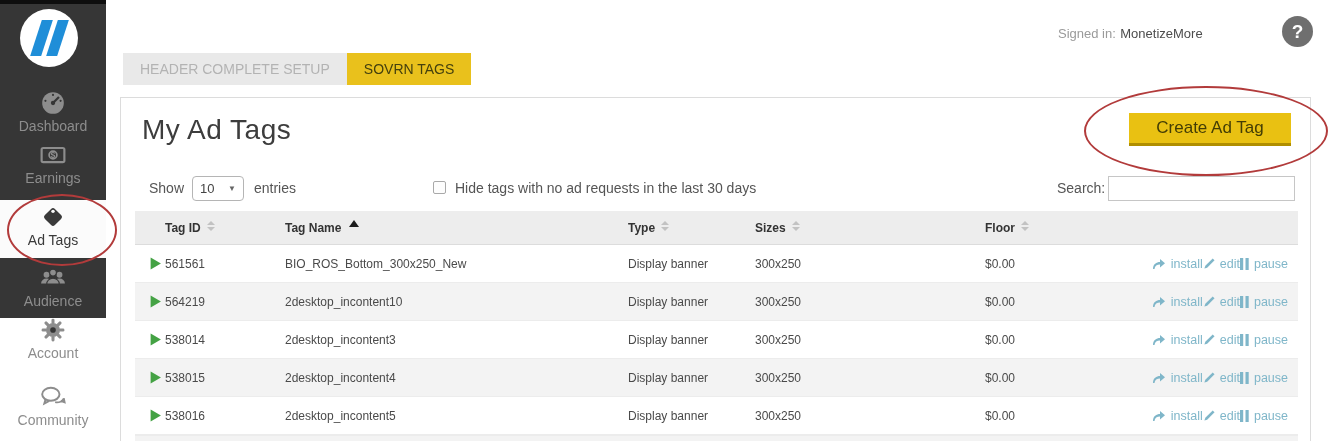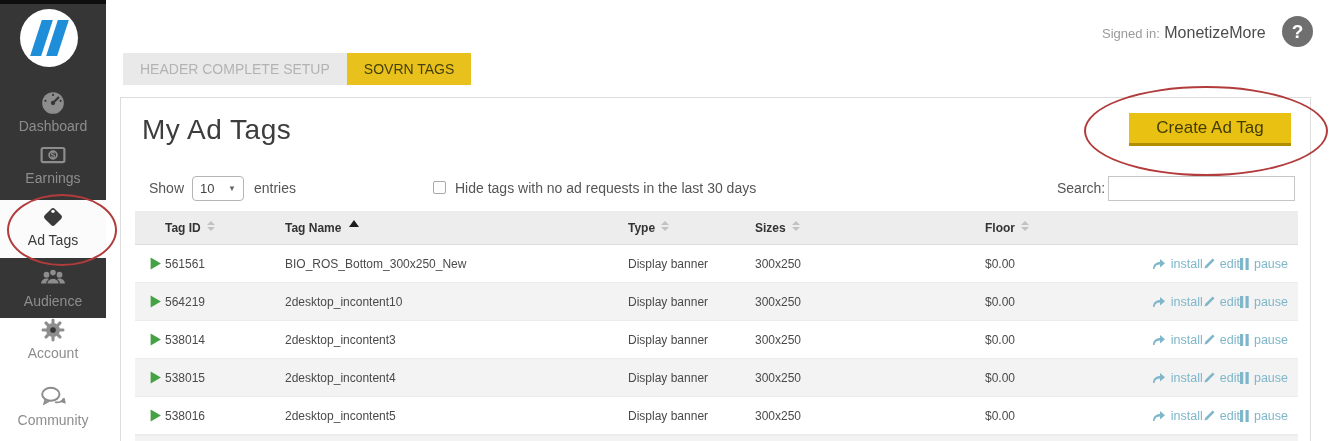--- a/index.html
+++ b/index.html
@@ -19,22 +19,22 @@
   .nav-label { font-size:14px; color:#8d8d8d; }
   .nav-item.active { background:#fbfbfb; height:58px; padding-top:4px; }
   .nav-item.active .nav-label { color:#3a3a3a; }
 
   
   .tabs { position:absolute; left:121px; top:53px; display:flex; }
   .tab { height:32px; display:flex; align-items:center; padding:0 17px; font-size:14px; cursor:pointer; }
   .tab.active { background:#e9c11c; color:#45410e; }
   .tab.inactive { background:#e9e9e9; color:#b3b3b3; margin-left:2px; }
   .signedin { position:absolute; left:1058px; top:24px; white-space:nowrap; }
-  .signedin .lbl { font-size:13px; color:#9a9a9a;margin-left:44px; }
-  .signedin .usr { font-size:16px; color:#4c4c4c; }
+  .signedin .lbl { font-size:13px; color:#9a9a9a; }
+  .signedin .usr { font-size:13px; color:#4c4c4c; }
   .help-circle { position:absolute; left:1282px; top:16px; width:31px; height:31px; border-radius:50%;
     background:#6f6f6f; color:#fff; font-size:19px; font-weight:bold; display:flex;
     align-items:center; justify-content:center; cursor:pointer; }
 
   
   .panel { position:absolute; left:120px; top:97px; width:1191px; height:344px;
     border:1px solid #dcdcdc; border-bottom:none; background:#fff; }
   .page-title { position:absolute; left:21px; top:16px; font-size:28px; font-weight:300;
     color:#3d3d3d; letter-spacing:0.5px; }
   .create-btn { position:absolute; left:1008px; top:15px; width:162px; height:33px;

